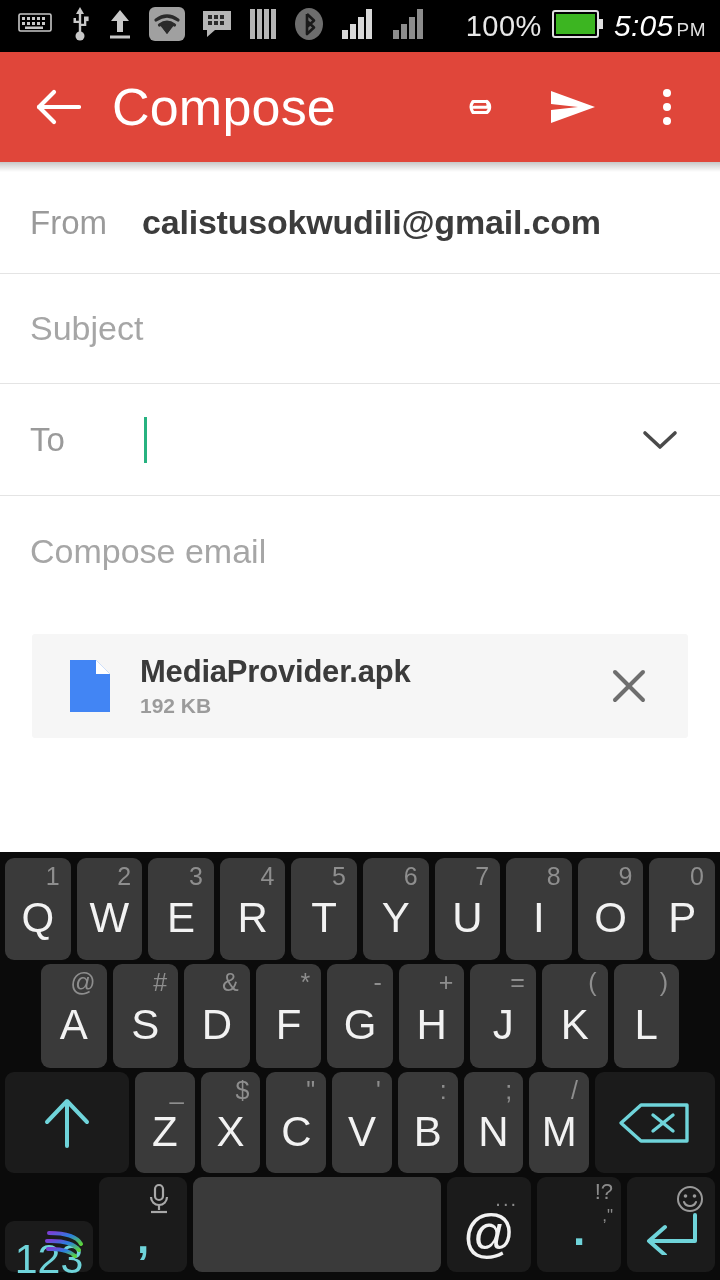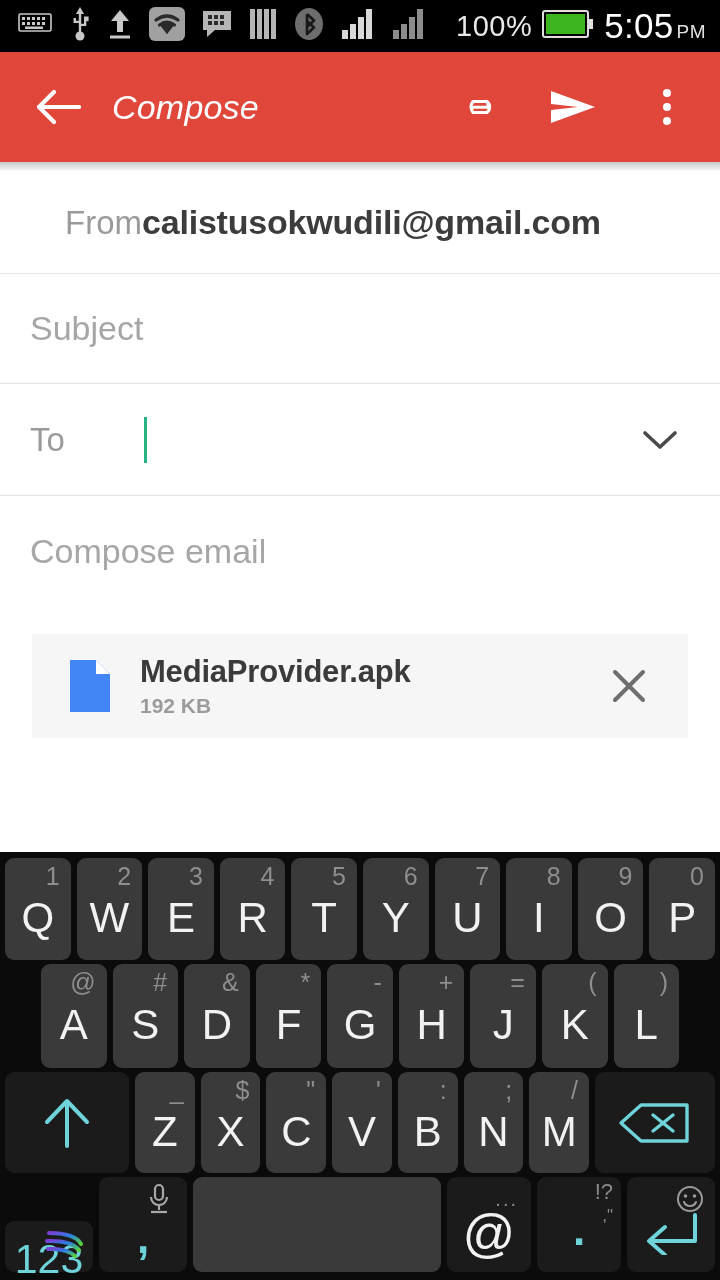--- a/index.html
+++ b/index.html
@@ -17,51 +17,51 @@
     background:#000; display:flex; align-items:center;
     padding:0 14px 0 18px;
   }
   .sb-left { display:flex; align-items:center; gap:17px; flex:1; }
   .sb-right { display:flex; align-items:center; gap:10px; }
   .sb-ico { display:block; }
   .sb-pct {
     color:#e8e8e8; font-size:29px; letter-spacing:.5px;
     font-family:"Liberation Sans", sans-serif;
   }
-  .sb-time { color:#ffffff; font-size:35px; letter-spacing:.3px; }
+  .sb-time { color:#ffffff; font-size:30px; letter-spacing:.3px;font-style:italic; }
   .sb-ampm { color:#e0e0e0; font-size:19px; margin-left:3px; letter-spacing:.5px;text-align:center;}
 
   
   .appbar {
     position:absolute; top:52px; left:0; width:720px; height:110px;
     background:#e0463a; display:flex; align-items:center;
   }
   .appbar-back { margin-left:30px; width:56px; height:56px; display:flex;
     align-items:center; justify-content:center; cursor:pointer; }
   .appbar-title {
-    color:#ffffff; font-size:34px; margin-left:26px; font-weight:400;
-    letter-spacing:.2px; flex:1;font-style:italic;
+    color:#ffffff; font-size:52px; margin-left:26px; font-weight:400;
+    letter-spacing:.2px; flex:1;
   }
   .appbar-actions { display:flex; align-items:center; gap:44px; margin-right:28px; }
   .ab-btn { width:50px; height:50px; display:flex; align-items:center;
     justify-content:center; cursor:pointer; }
 
   
   .appbar-shadow {
     position:absolute; top:162px; left:0; width:720px; height:10px;
     background:linear-gradient(to bottom, rgba(0,0,0,.22), rgba(0,0,0,0));
   }
 
   
   .form { position:absolute; top:172px; left:0; width:720px; }
   .frow {
     position:relative; display:flex; align-items:center;
     border-bottom:1px solid #e4e4e4; padding:0 30px;
   }
-  .frow.from { height:102px;text-align:right; }
+  .frow.from { height:102px; }
   .frow.to   { height:112px; }
   .frow.subject { height:110px; }
   .flabel { color:#9a9a9a; font-size:33px; font-weight:400; }
   .flabel.from { width:112px; }
   .flabel.to { width:112px; }
   .fvalue { color:#3c3c3c; font-size:34px; letter-spacing:-.2px;font-weight:bold; }
   .placeholder { color:#a6a6a6; font-size:34px; font-weight:400; }
   .caret {
     width:3px; height:46px; background:#27b280; margin-left:2px;
   }

